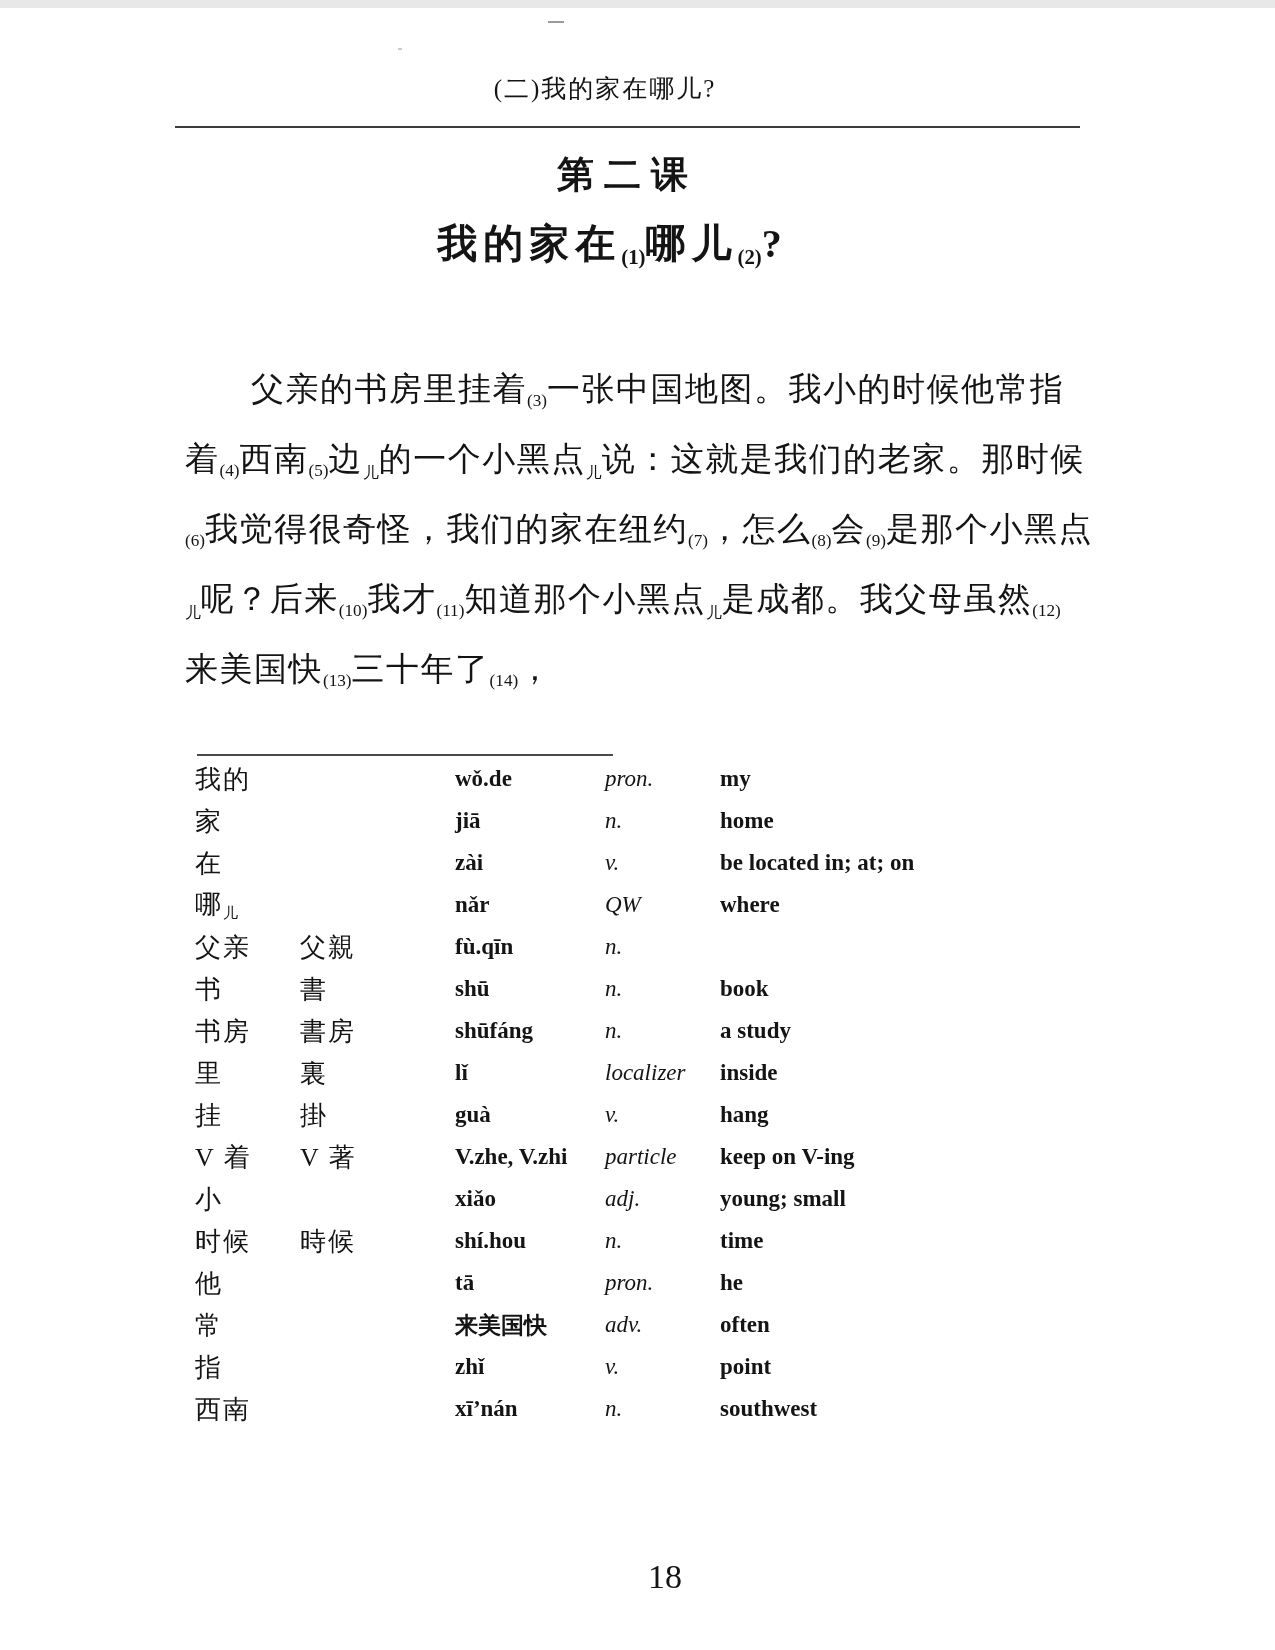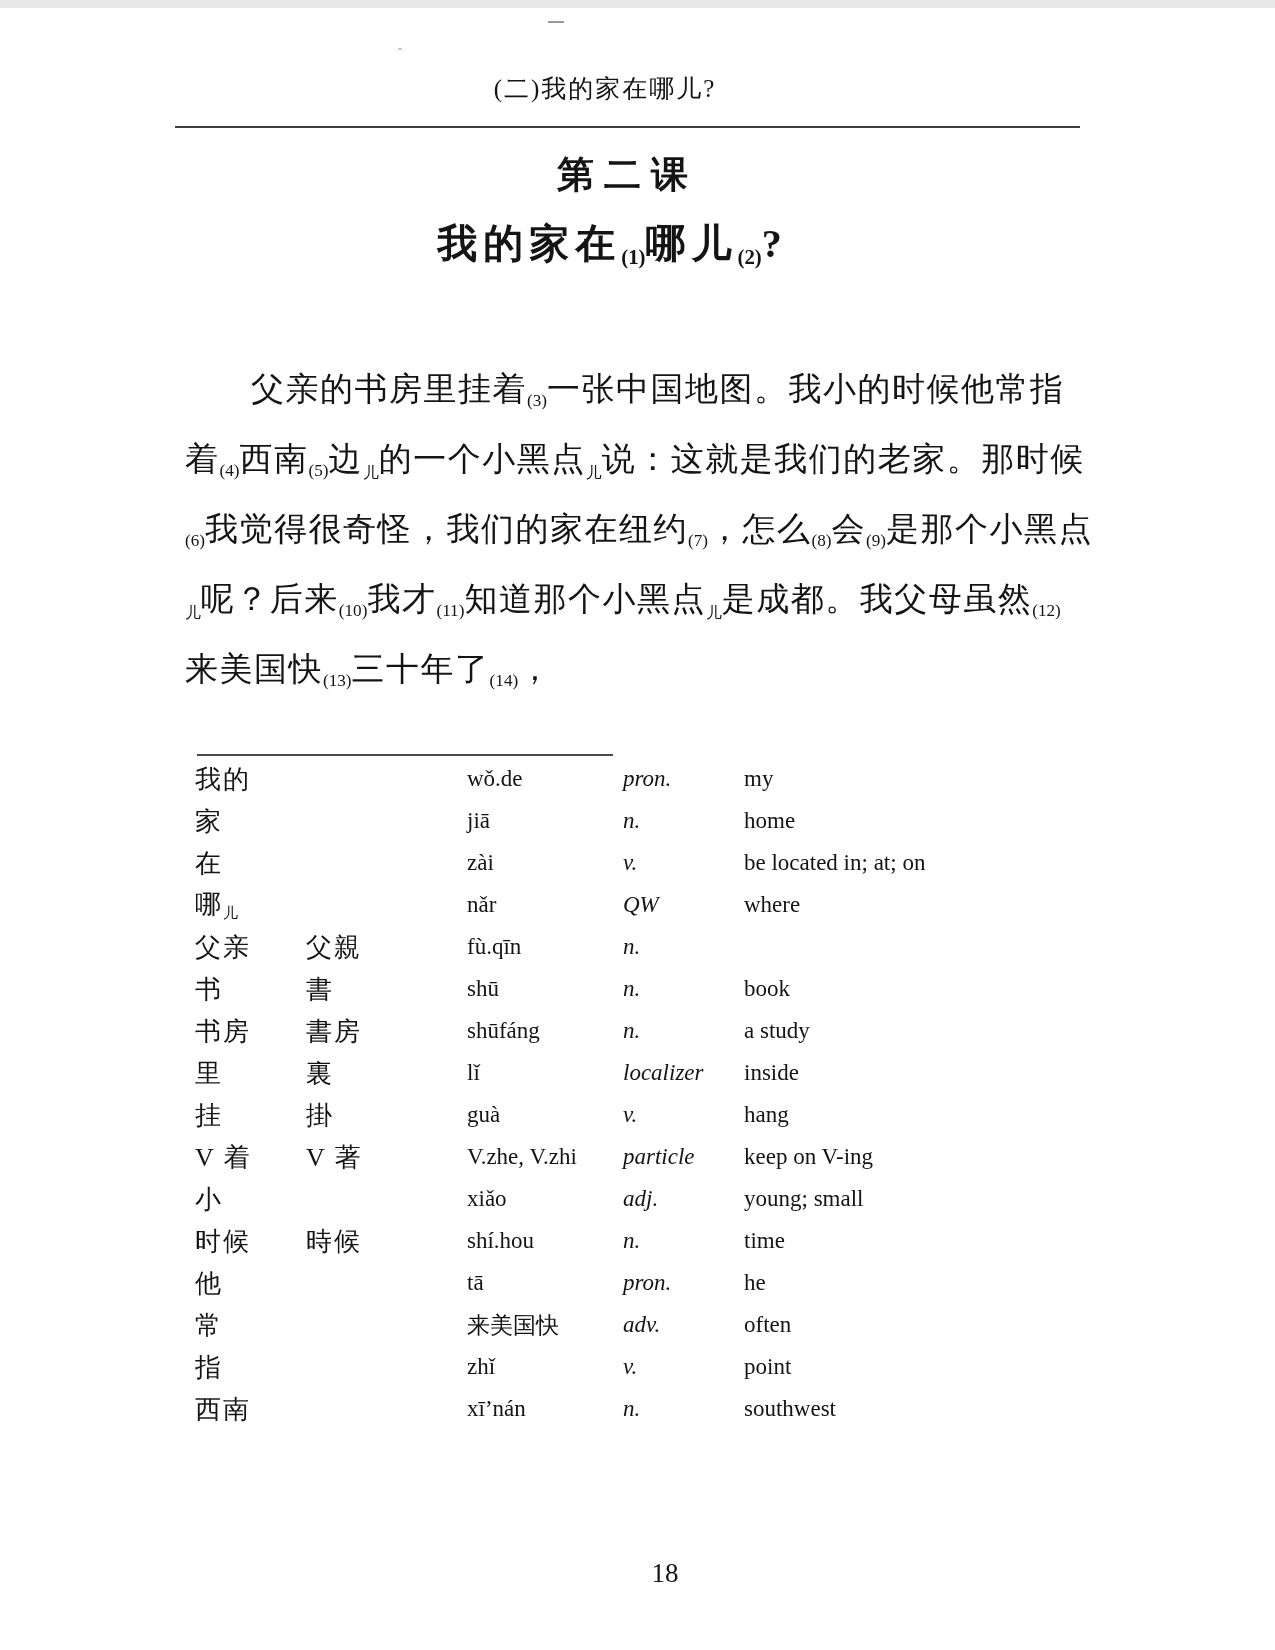--- a/index.html
+++ b/index.html
@@ -87,31 +87,30 @@
   }
   .vocab {
     position: absolute;
     top: 750px; left: 195px; width: 880px;
   }
   .vocab-row {
     display: grid;
     grid-template-columns: 105px 155px 150px 115px auto;
     height: 42px;
     align-items: center;
-    gap: 6px;
   }
   .cell-zh { font-size: 26px; letter-spacing: 2px; }
-  .cell-latin { font-size: 23px; }
+  .cell-latin { font-size: 23px; font-weight: bold; }
   .cell-pos { font-size: 23px; font-style: italic; }
   .er-small { font-size: 15px; vertical-align: -5px; }
   .page-number {
     position: absolute;
     top: 1550px; left: 175px; width: 980px;
     text-align: center;
-    font-size: 27px;
+    font-size: 34px;
   }
 </style>
 </head>
 <body>
 
 <div class="page">
   <div class="scan-artifact-dash"></div>
   <div class="scan-artifact-dot"></div>
 
   <div class="header-text">(二)我的家在哪儿?</div>

